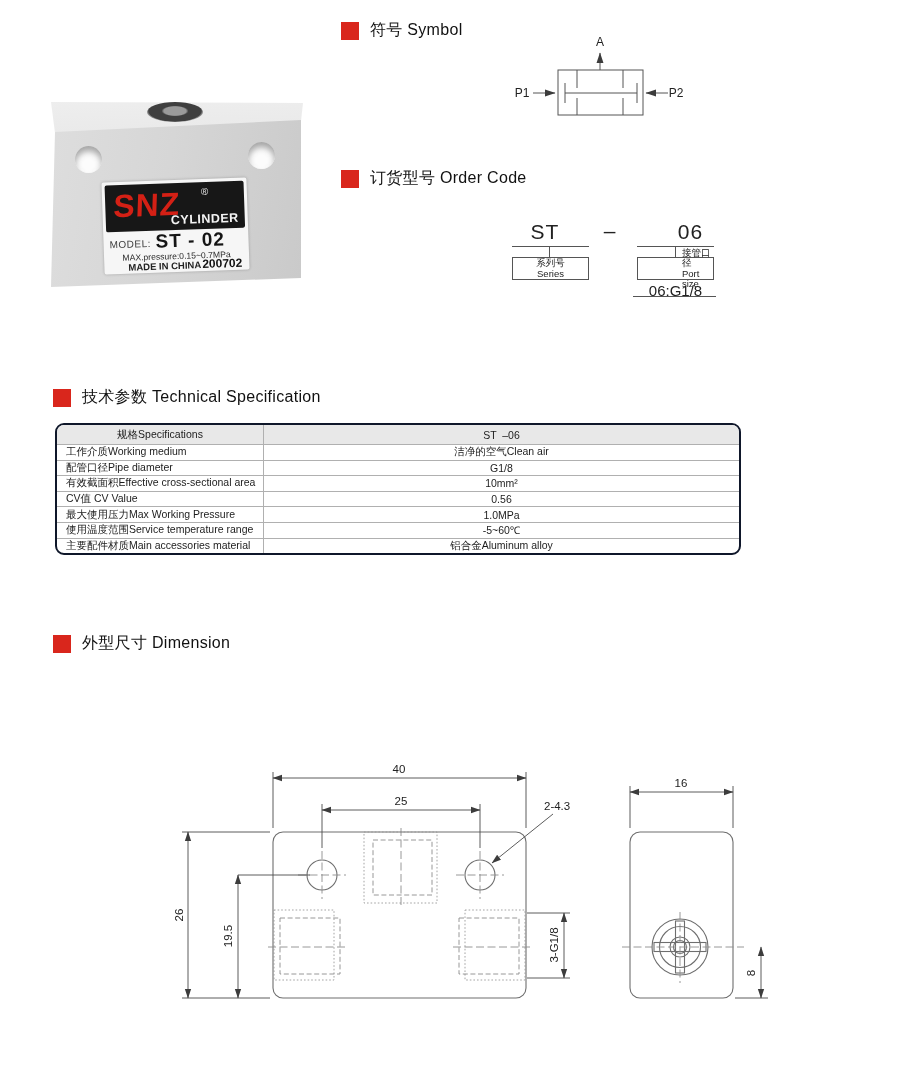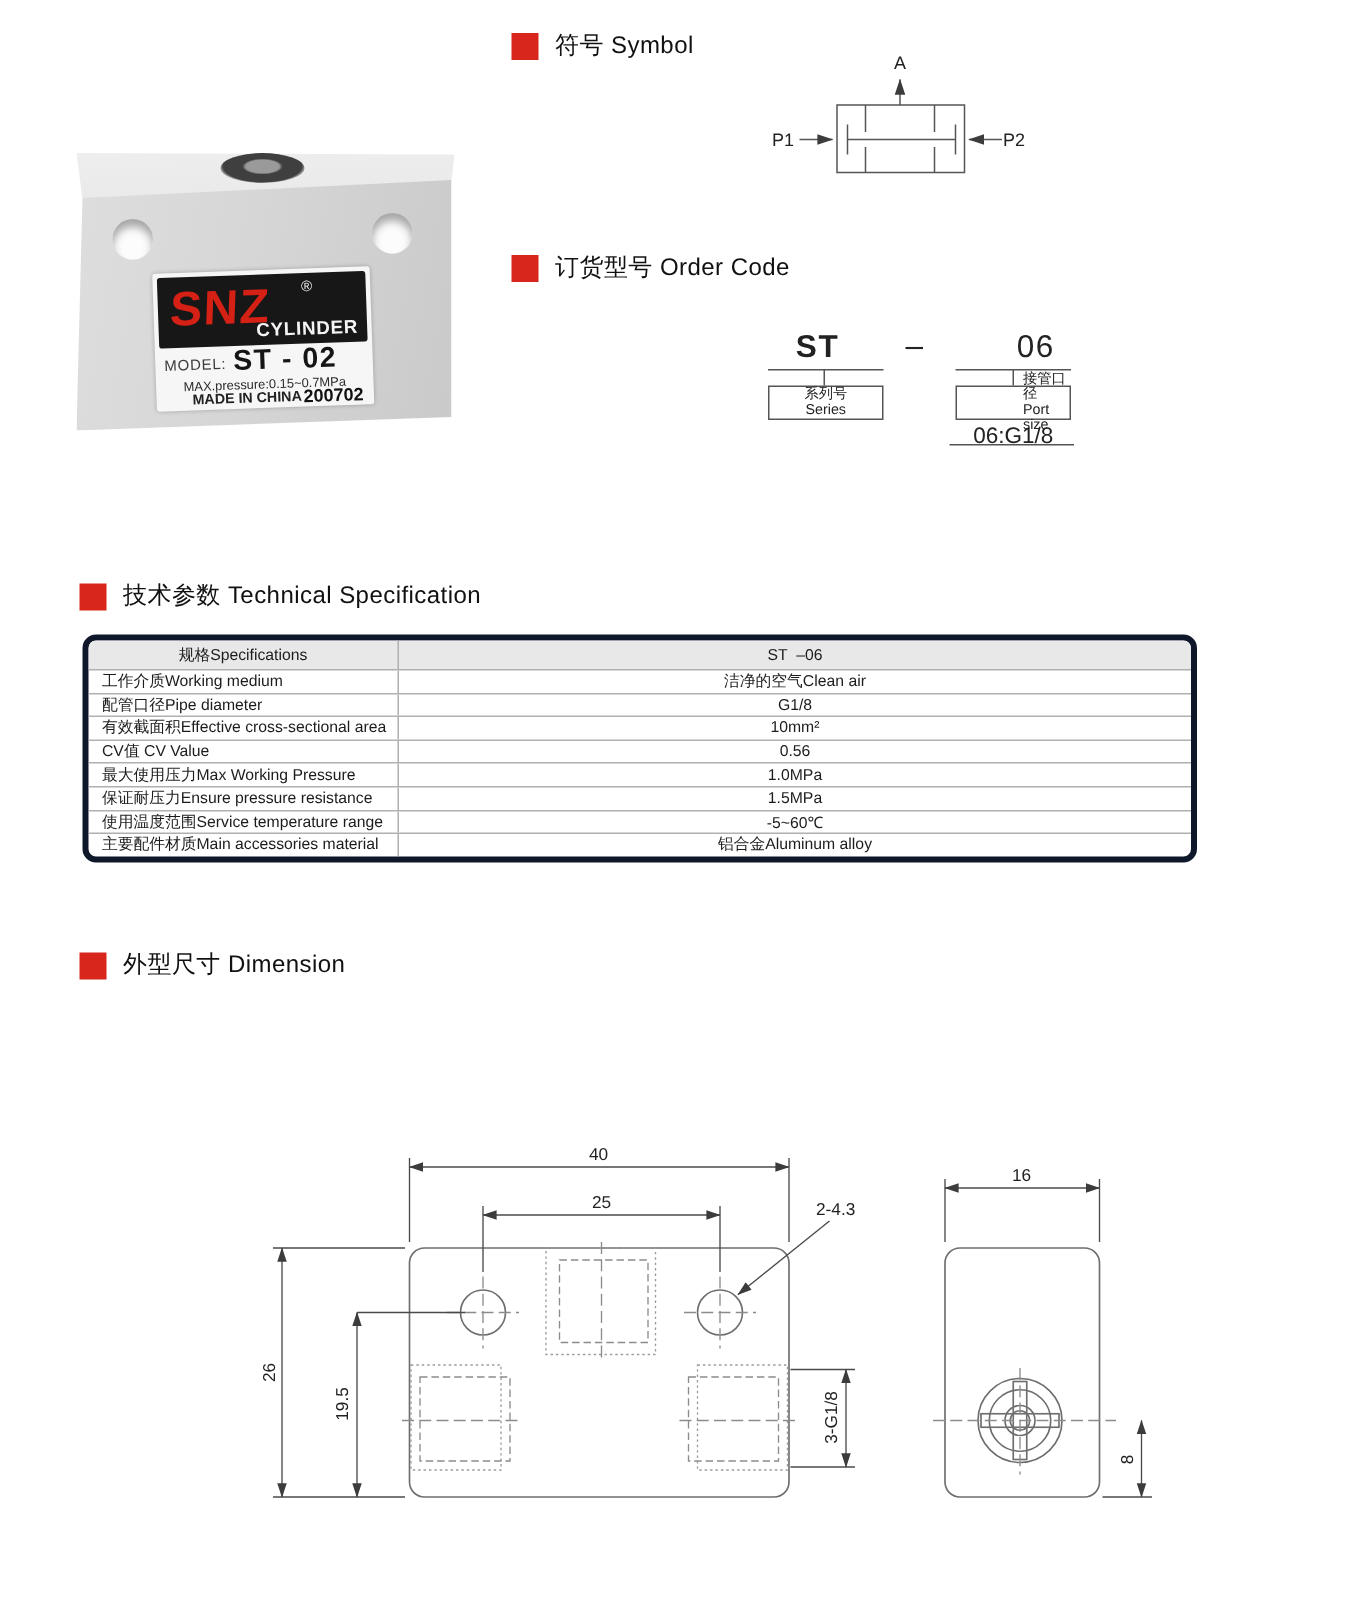--- a/index.html
+++ b/index.html
@@ -44,22 +44,22 @@
 
   
   .oc-code { position:absolute; font-size:21px; color:#222; text-align:center; letter-spacing:1px; }
   .oc-underline { position:absolute; border-top:1px solid #555; }
   .oc-connector { position:absolute; width:1px; background:#555; }
   .oc-box { position:absolute; border:1px solid #555; display:flex; flex-direction:column;
     align-items:center; justify-content:center; line-height:10.5px; font-size:9.5px; color:#222; }
   .oc-note { position:absolute; font-size:15px; color:#222; text-align:center; }
 
   
-  .spec-table { position:absolute; left:55px; top:423px; width:743px;
-    border:4px solid #0f172a; border-radius:9px; overflow:hidden; background:#fff; }
+  .spec-table { position:absolute; left:55px; top:423px; width:686px;
+    border:2px solid #0f172a; border-radius:9px; overflow:hidden; background:#fff; }
   .tr { display:flex; height:15.6px; border-top:1px solid #b0b0b0; }
   .tr.th { height:19px; background:#e8e8e8; border-top:none; }
   .tc { display:flex; align-items:center; font-size:10.5px; color:#1c1c1c; white-space:pre; }
   .c1 { width:207px; padding-left:9px; border-right:1px solid #b0b0b0; }
   .th .c1 { justify-content:center; padding-left:0; }
   .c2 { flex:1; justify-content:center; }
 
   
   svg text { font-family:"Liberation Sans", sans-serif; font-size:11.5px; fill:#222; }
   svg .sym-t { font-size:12px; }
@@ -120,21 +120,21 @@
     <line class="sym" x1="33" y1="63" x2="55" y2="63" marker-end="url(#ah)"></line>
     <text class="sym-t" x="176" y="67" text-anchor="middle">P2</text>
     <line class="sym" x1="168" y1="63" x2="146" y2="63" marker-end="url(#ah)"></line>
   </svg>
 
   <div class="heading" style="left:341px; top:169px;">
     <span class="sq"></span>
     <span class="txt">订货型号 Order Code</span>
   </div>
 
-  <div class="oc-code" style="left:505px; top:220px; width:80px;font-weight:bold;">ST</div>
+  <div class="oc-code" style="left:505px; top:220px; width:80px;">ST</div>
   <div class="oc-underline" style="left:512px; top:246px; width:77px;"></div>
   <div class="oc-connector" style="left:549px; top:246px; height:11px;"></div>
   <div class="oc-box" style="left:512px; top:257px; width:77px; height:23px;">
     <span>系列号</span>
     <span>Series</span>
   </div>
 
   <div class="oc-code" style="left:595px; top:219px; width:30px;">–</div>
 
   <div class="oc-code" style="left:652px; top:220px; width:77px;text-align:center;">06</div>
@@ -169,24 +169,20 @@
       <div class="tc c1">有效截面积Effective cross-sectional area</div>
       <div class="tc c2">10mm²</div>
     </div>
     <div class="tr">
       <div class="tc c1">CV值 CV Value</div>
       <div class="tc c2">0.56</div>
     </div>
     <div class="tr">
       <div class="tc c1">最大使用压力Max Working Pressure</div>
       <div class="tc c2">1.0MPa</div>
-    </div>
-    <div class="tr">
-      <div class="tc c1">保证耐压力Ensure pressure resistance</div>
-      <div class="tc c2">1.5MPa</div>
     </div>
     <div class="tr">
       <div class="tc c1">使用温度范围Service temperature range</div>
       <div class="tc c2">-5~60℃</div>
     </div>
     <div class="tr">
       <div class="tc c1">主要配件材质Main accessories material</div>
       <div class="tc c2">铝合金Aluminum alloy</div>
     </div>
   </div>

